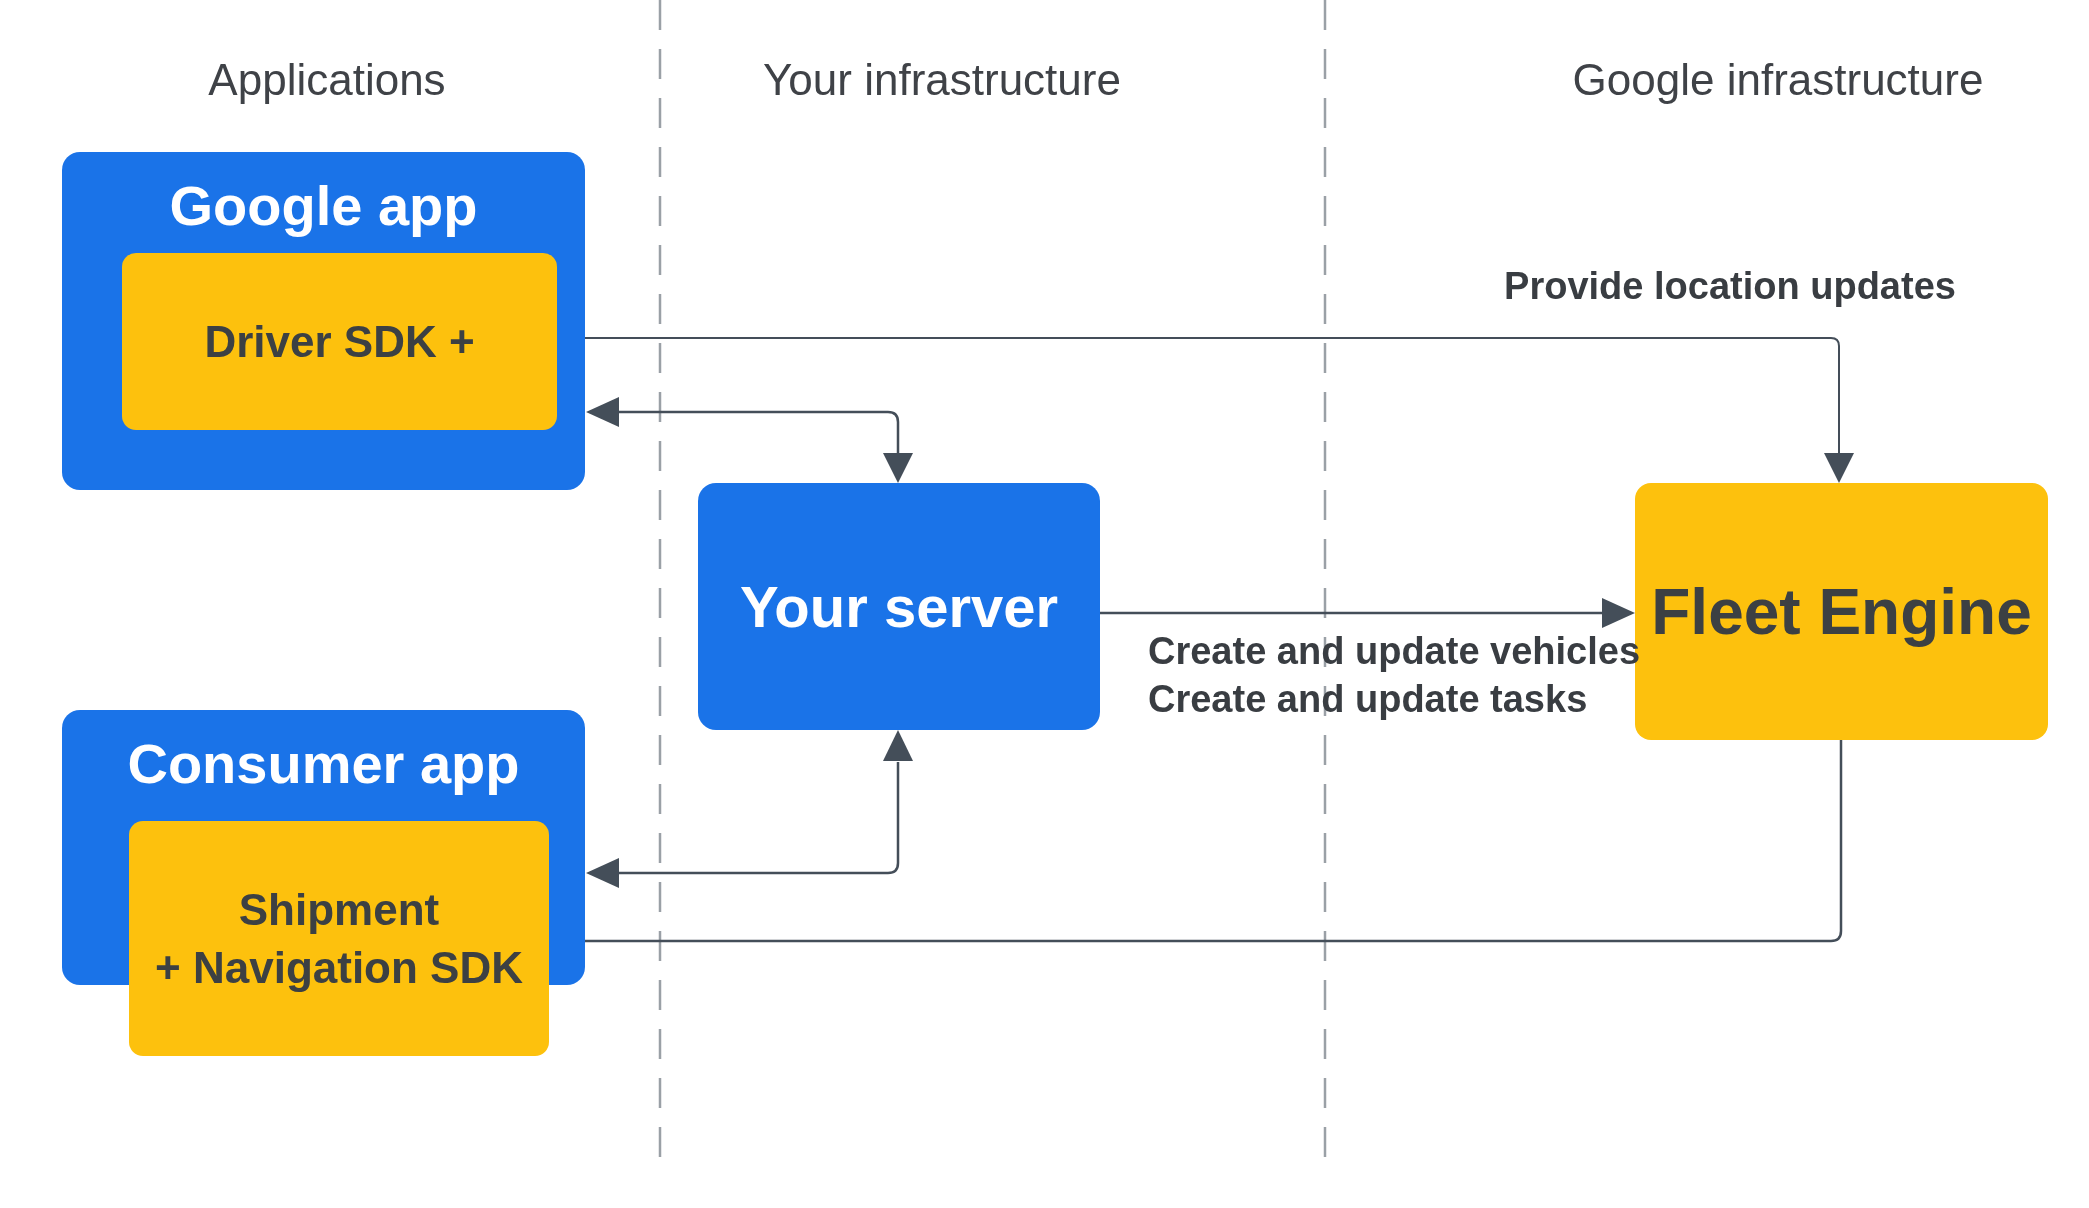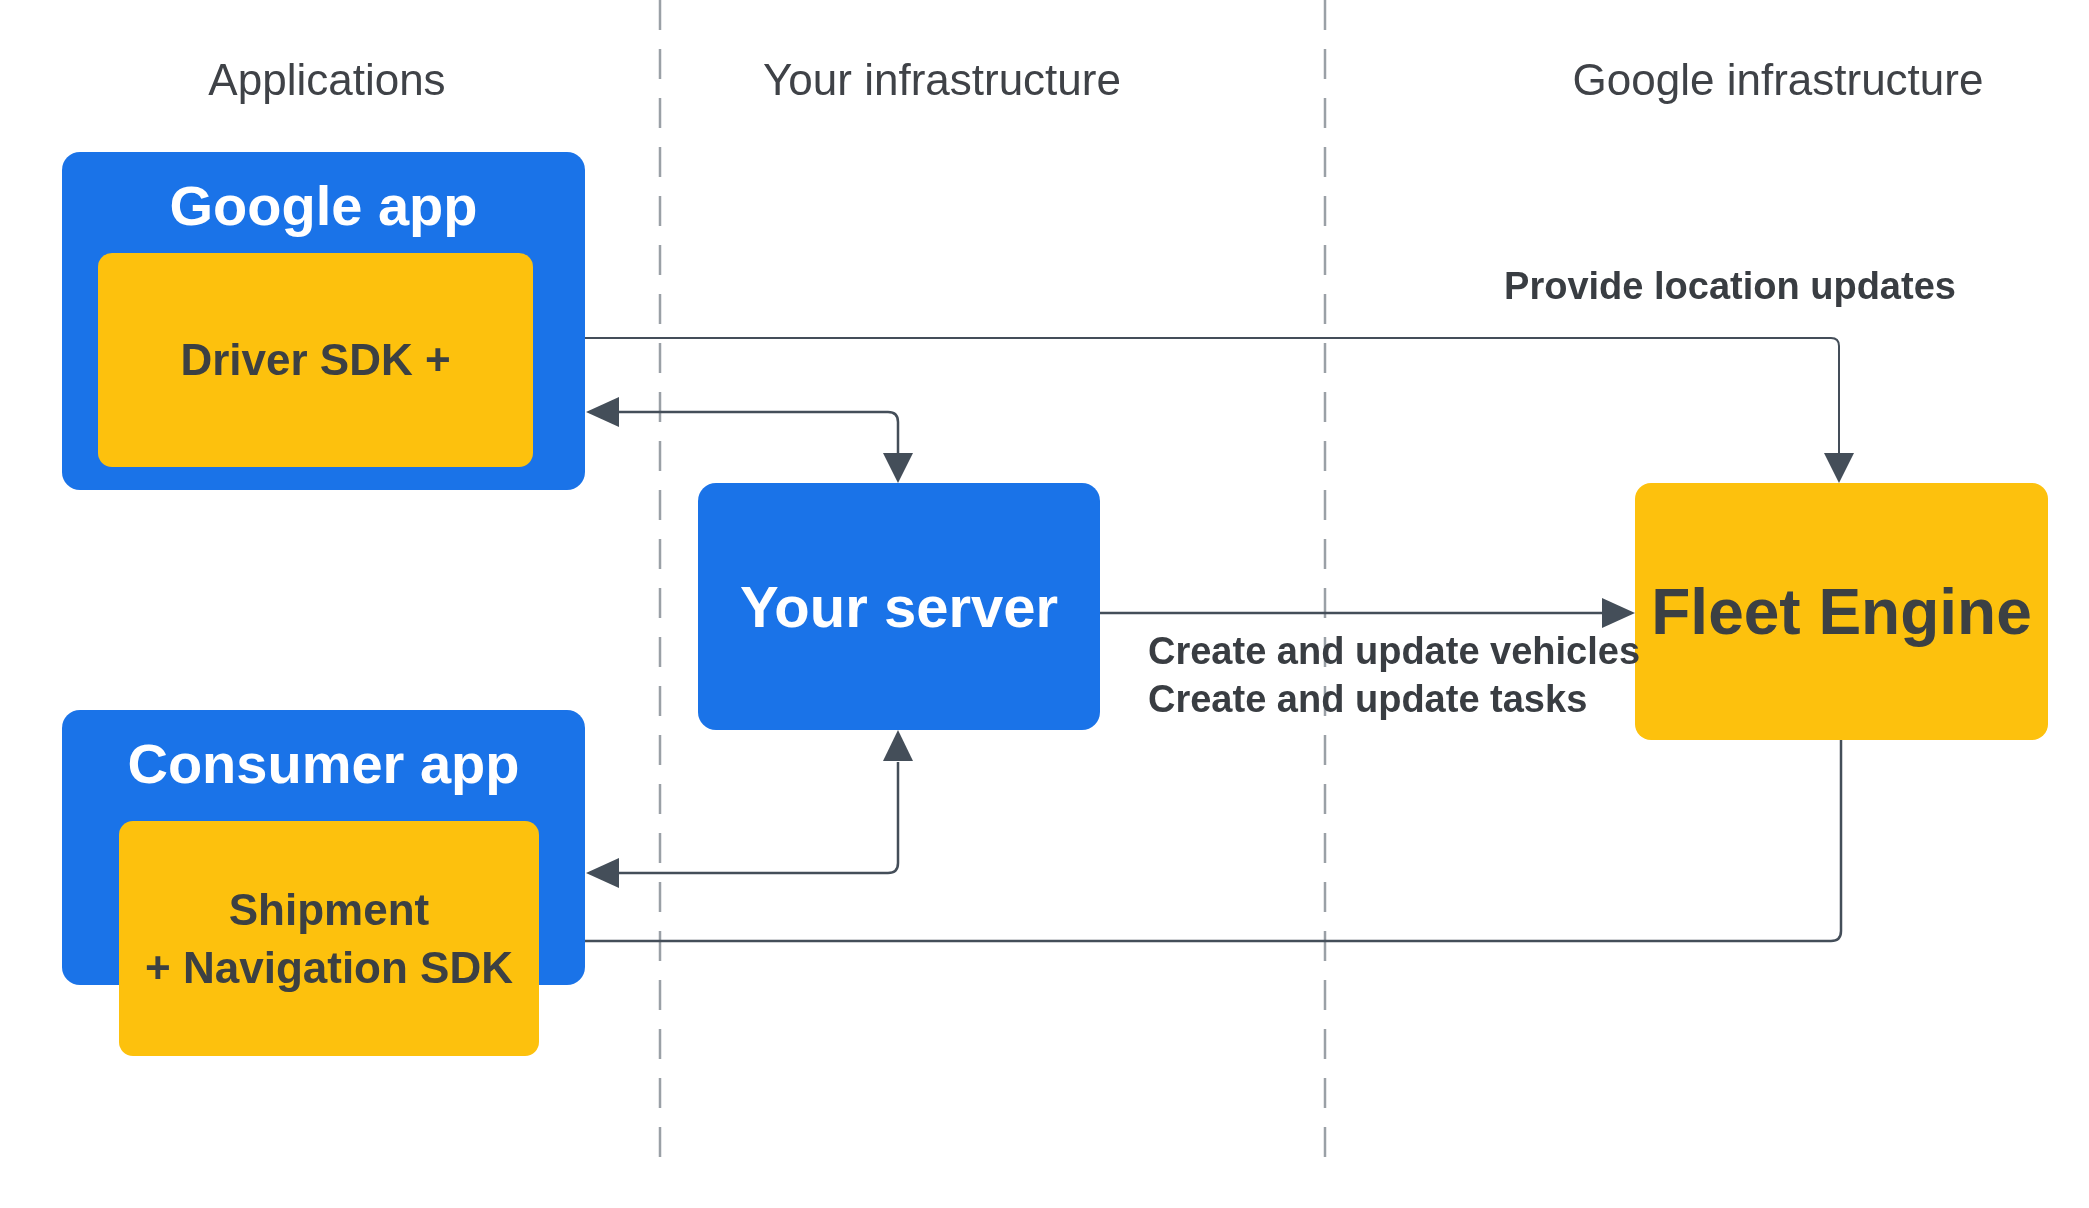--- a/index.html
+++ b/index.html
@@ -72,28 +72,28 @@
       <polygon points="541,941 574,926 574,956" fill="var(--line)"></polygon>
     </g>
   </svg>
 
   <div class="col-header" style="left:327px;top:80px;">Applications</div>
   <div class="col-header" style="left:942px;top:80px;">Your infrastructure</div>
   <div class="col-header" style="left:1778px;top:80px;">Google infrastructure</div>
 
   <div class="node blue-box" style="left:62px;top:152px;width:523px;height:338px;">
     <div class="app-title">Google app</div>
-    <div class="sdk-box yellow-box" style="left:36px;top:101px;width:435px;height:214px;gap:10px;">
+    <div class="sdk-box yellow-box" style="left:60px;top:101px;width:435px;height:177px;gap:10px;">
       <div class="sdk-line">Driver SDK +</div>
     </div>
   </div>
 
   <div class="node blue-box" style="left:62px;top:710px;width:523px;height:275px;">
     <div class="app-title">Consumer app</div>
-    <div class="sdk-box yellow-box" style="left:57px;top:111px;width:420px;height:235px;">
+    <div class="sdk-box yellow-box" style="left:67px;top:111px;width:420px;height:235px;">
       <div class="sdk-line">Shipment</div>
       <div class="sdk-line">+ Navigation SDK</div>
     </div>
   </div>
 
   <div class="node blue-box server-box" style="left:698px;top:483px;width:402px;height:247px;">
     <div class="server-title">Your server</div>
   </div>
 
   <div class="node yellow-box engine-box" style="left:1635px;top:483px;width:413px;height:257px;border-radius:16px;">

